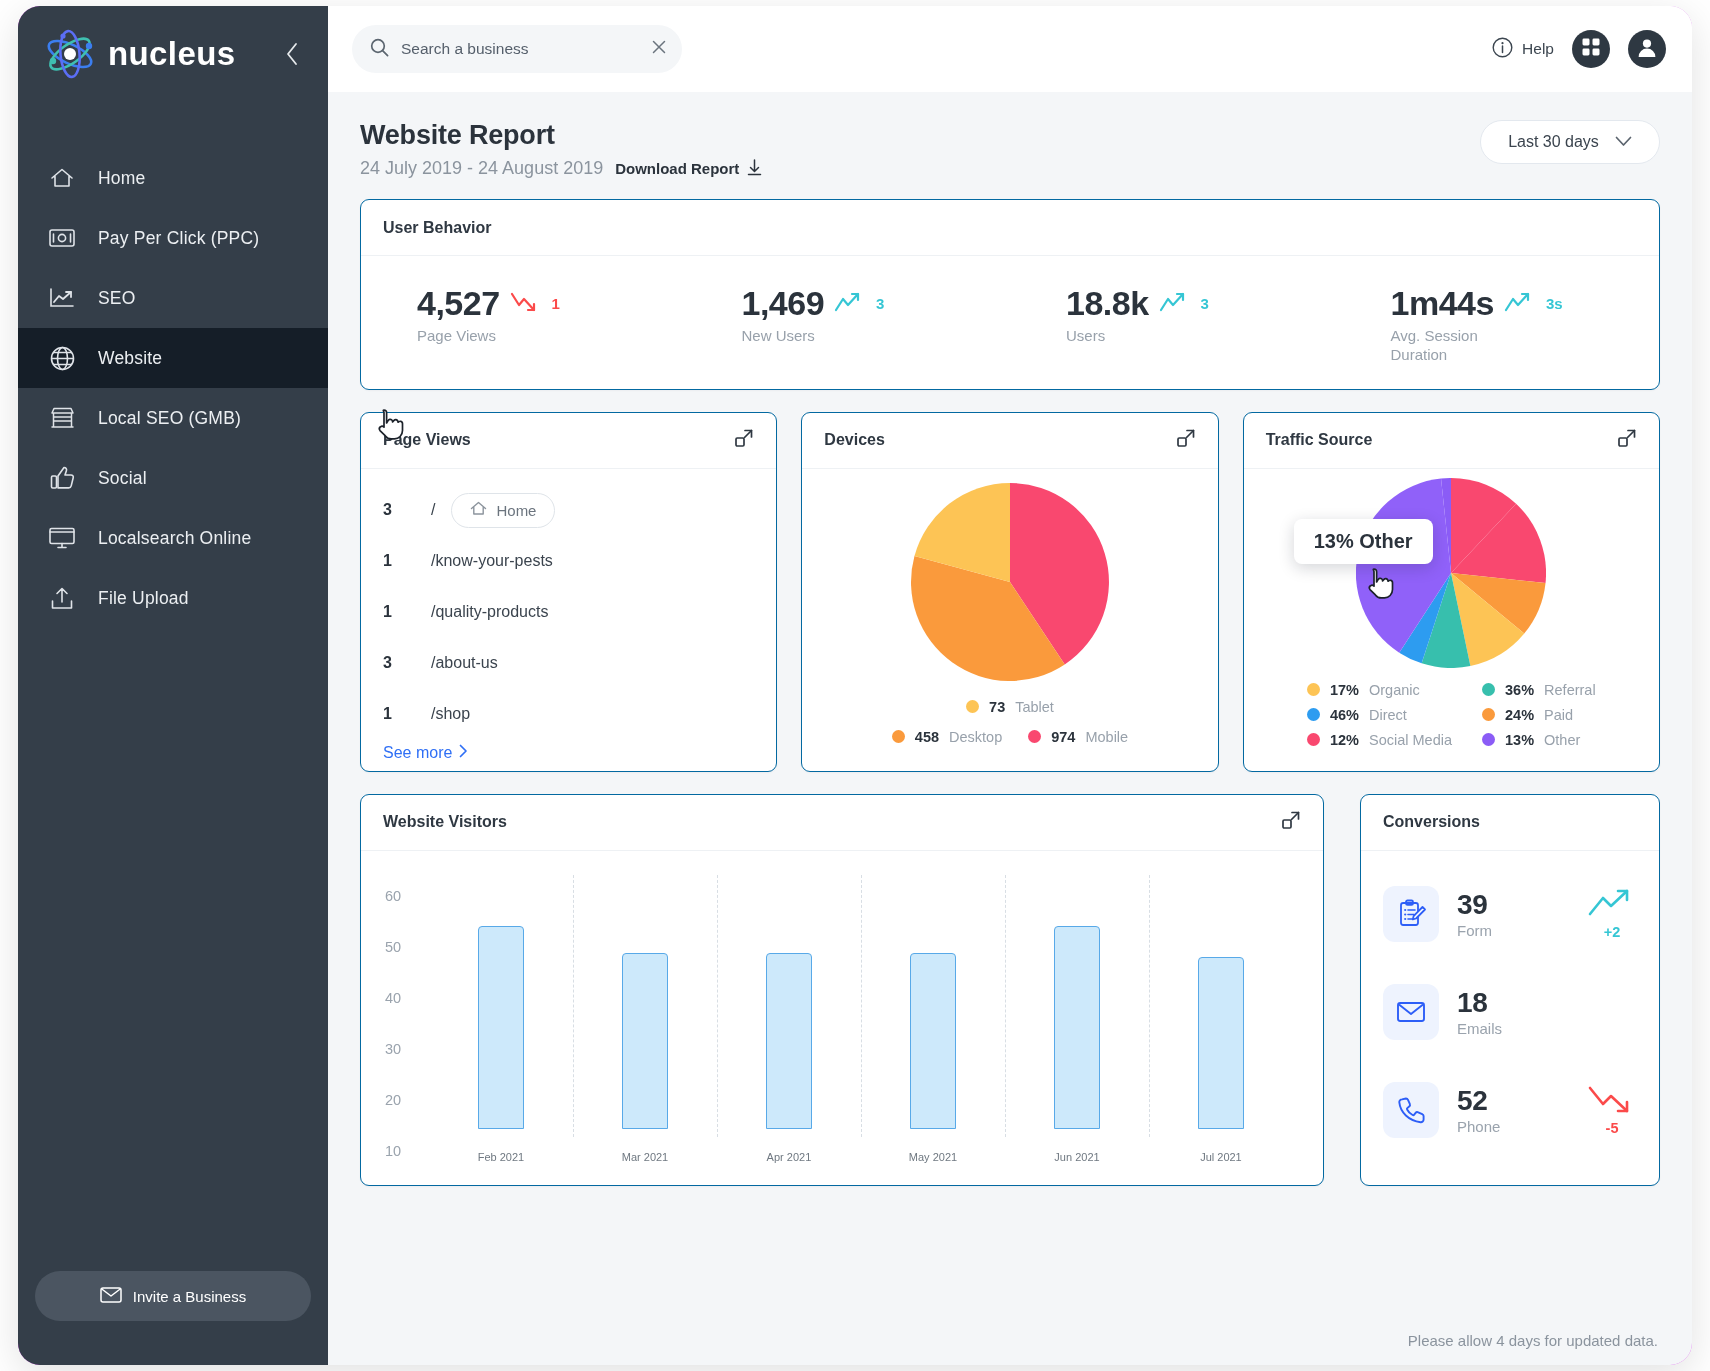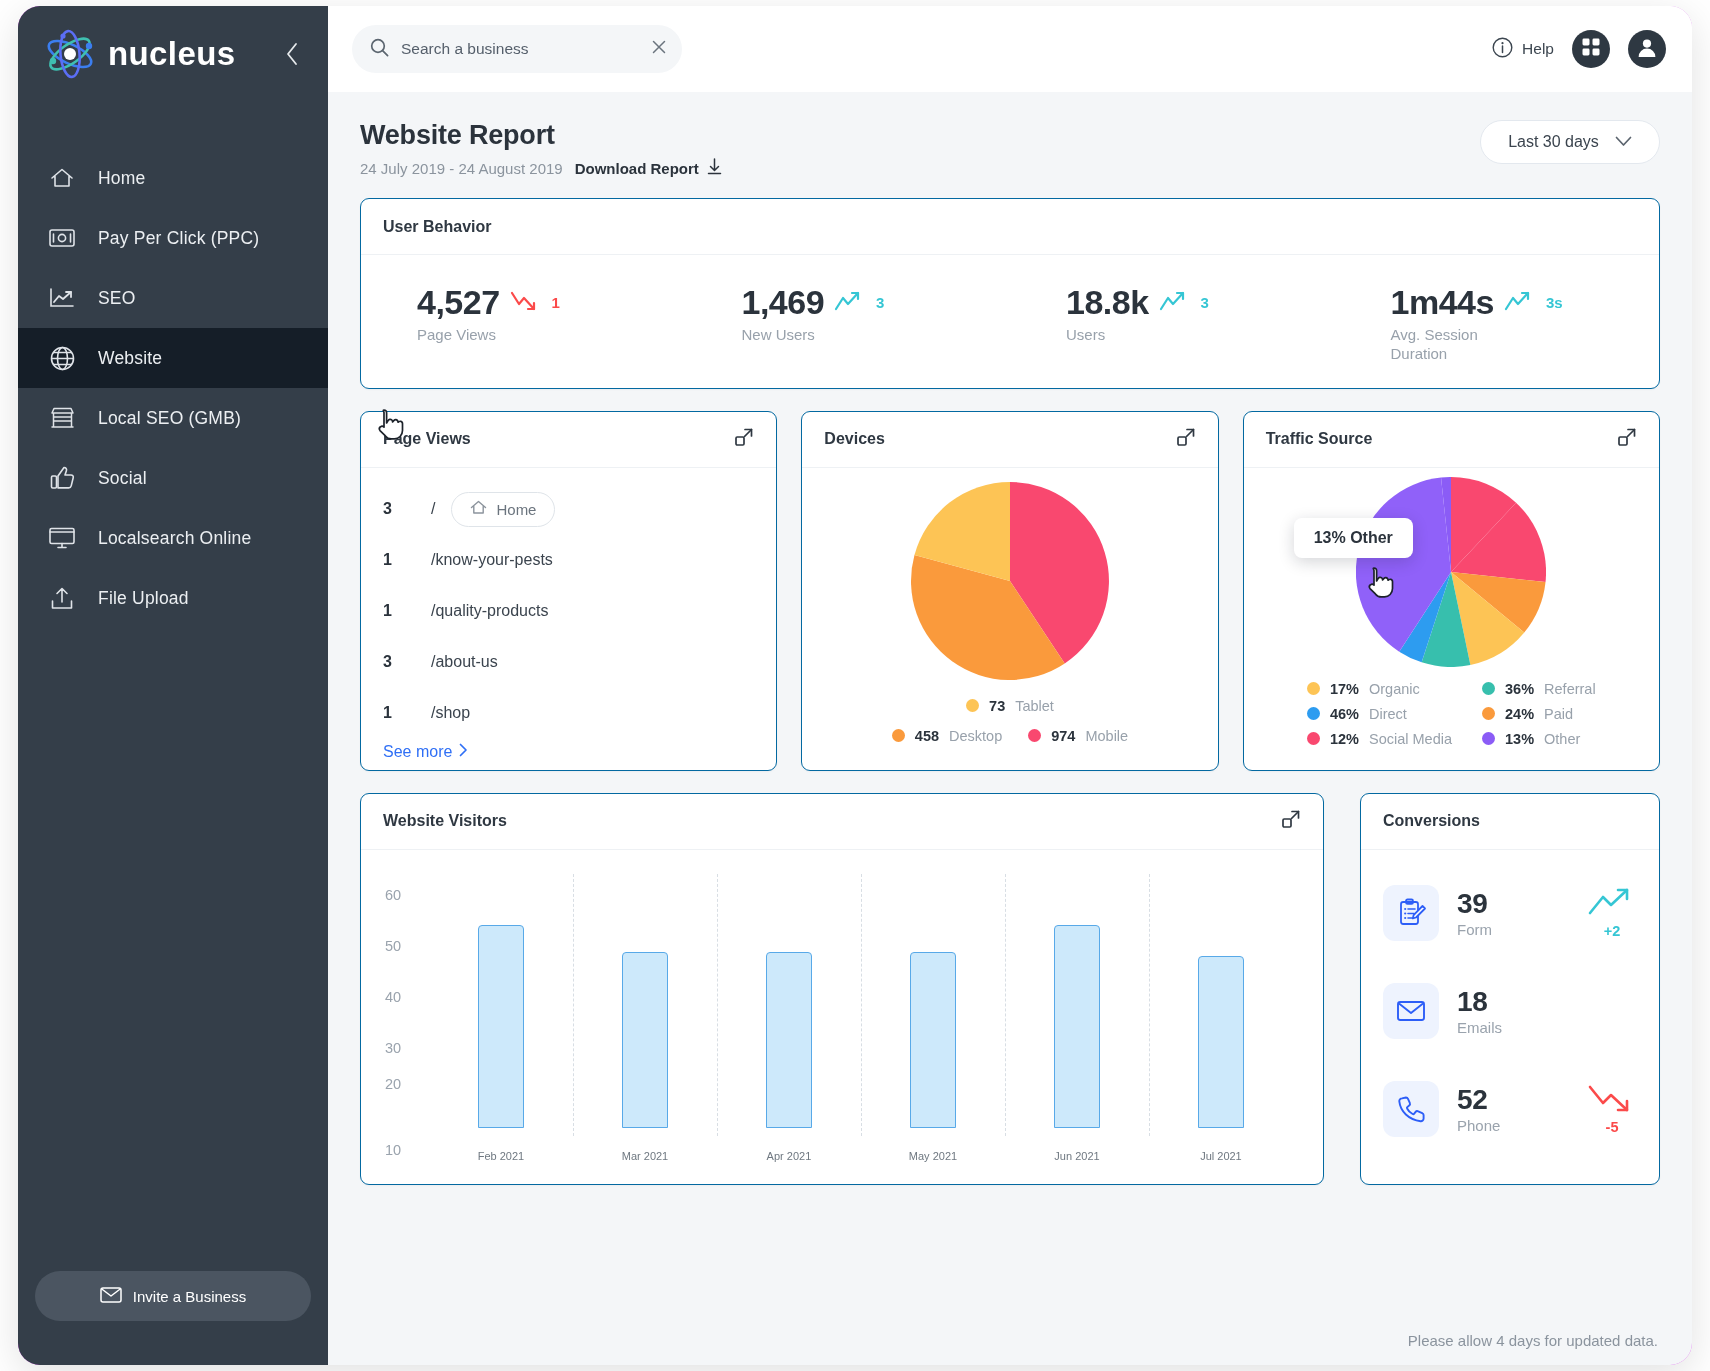--- a/index.html
+++ b/index.html
@@ -83,21 +83,21 @@
   .round-btn {
     width: 38px; height: 38px; border-radius: 50%; background: #2e3842;
     display: flex; align-items: center; justify-content: center; cursor: pointer;
   }
 
   .content { flex: 1; padding: 28px 32px 0 32px; overflow: hidden; position: relative; }
 
   .page-head { display: flex; align-items: flex-start; }
   .page-title { font-size: 27px; font-weight: 700; color: #2b333c; letter-spacing: -.2px; }
   .page-sub { margin-top: 7px; display: flex; align-items: center; gap: 12px; }
-  .date-range { font-size: 15px; color: #8b949e; }
+  .date-range { font-size: 18px; color: #8b949e; }
   .download { font-size: 15px; color: #2b333c; font-weight: 600; display: flex; align-items: center; gap: 8px; cursor: pointer; }
   .range-select {
     margin-left: auto; height: 44px; min-width: 180px; border-radius: 22px;
     background: #fff; border: 1px solid #e3e8ee; display: flex; align-items: center;
     justify-content: center; gap: 16px; padding: 0 20px; cursor: pointer;
     font-size: 16px; color: #3b444e;
   }
 
   .card {
     background: #fff; border-radius: 9px; border: 1px solid #0369a1;
@@ -137,21 +137,21 @@
   .pie-wrap { flex: 1; display: flex; flex-direction: column; align-items: center; justify-content: center; position: relative; padding-top: 6px;}
   .legend { display: flex; flex-wrap: wrap; justify-content: center; gap: 8px 26px; padding: 10px 24px 16px; }
   .legend.two-col { width: 100%; justify-content: center; gap: 8px 34px; }
   .lg { display: flex; align-items: center; gap: 10px; font-size: 14.5px; color: #98a1ab; white-space: nowrap; }
   .lg b { color: #2b333c; font-weight: 700; }
   .dot { width: 13px; height: 13px; border-radius: 50%; flex: 0 0 13px; }
 
   .tooltip {
     position: absolute; background: #fff; border-radius: 8px;
     box-shadow: 0 4px 16px rgba(16,24,40,.18);
-    padding: 11px 20px; font-size: 16px; font-weight: 600; color: #2b333c;
+    padding: 11px 20px; font-size: 20px; font-weight: 600; color: #2b333c;
     white-space: nowrap; z-index: 5;
   }
 
   
   .row2 { display: flex; gap: 36px; margin-top: 22px; }
   .visitors { flex: 1; height: 392px; display: flex; flex-direction: column; }
   .conversions { width: 300px; flex: 0 0 300px; height: 392px; display: flex; flex-direction: column; }
 
   .chart-area { flex: 1; position: relative; padding: 22px 26px 0 26px; }
   .y-label { position: absolute; left: 24px; font-size: 14.5px; color: #9aa3ad; transform: translateY(-50%); }
@@ -619,21 +619,21 @@
                   <rect x="2" y="10" width="8" height="8" rx="1.2" fill="none" stroke="#2f3842" stroke-width="1.7"></rect>
                 </svg>
             </span>
           </div>
           <div class="chart-area">
 
             <span class="y-label" style="top:45px;">60</span>
             <span class="y-label" style="top:96px;">50</span>
             <span class="y-label" style="top:147px;">40</span>
             <span class="y-label" style="top:198px;">30</span>
-            <span class="y-label" style="top:234px;">20</span>
+            <span class="y-label" style="top:249px;">20</span>
             <span class="y-label" style="top:300px;">10</span>
 
             <div class="plot">
               <div class="vgrid" style="left:16.66%;"></div>
               <div class="vgrid" style="left:33.33%;"></div>
               <div class="vgrid" style="left:50%;"></div>
               <div class="vgrid" style="left:66.66%;"></div>
               <div class="vgrid" style="left:83.33%;"></div>
 
               <div class="bar" style="left:calc(8.33% - 23px); height:203px;"></div>

